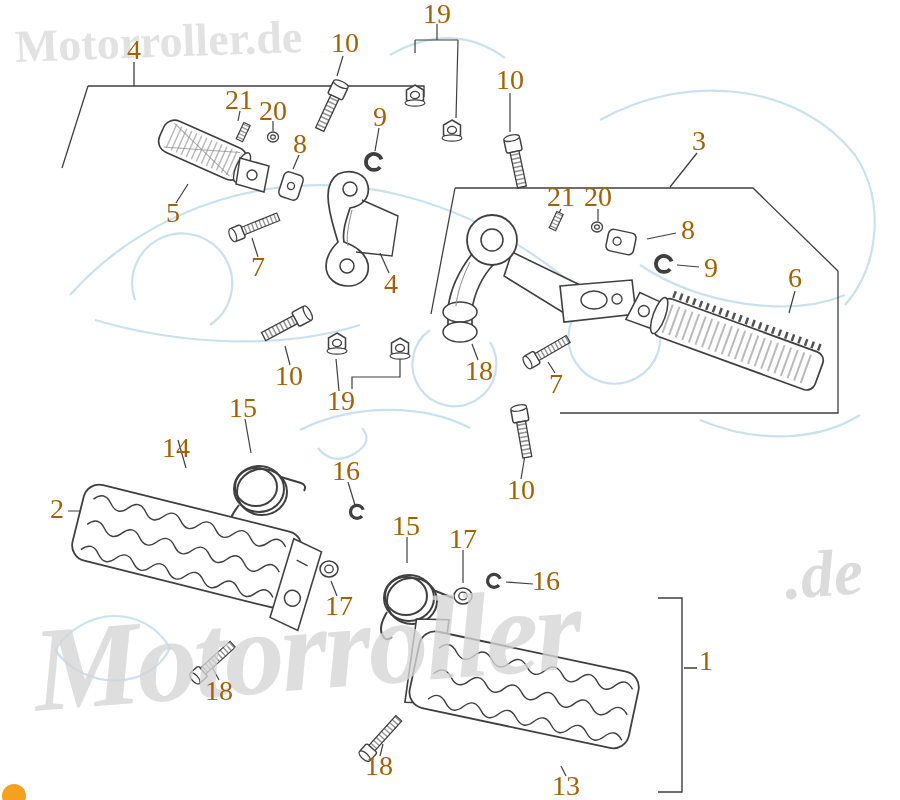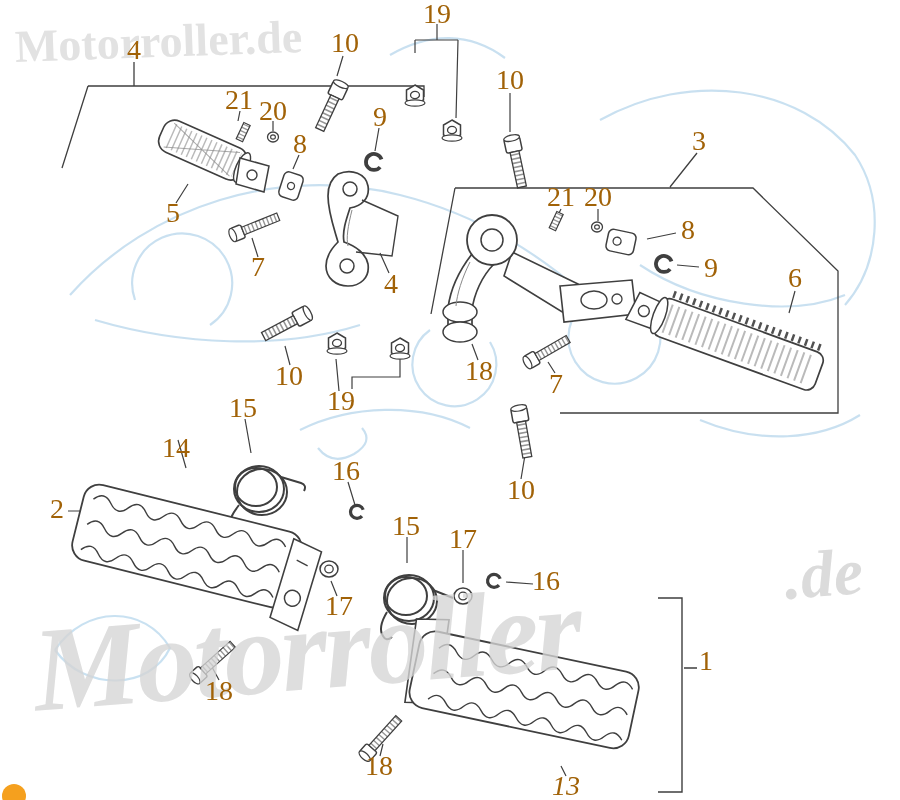--- a/index.html
+++ b/index.html
@@ -301,17 +301,17 @@
       <span class="part-label" style="left: 346px; top: 471px;">16</span>
       <span class="part-label" style="left: 521px; top: 490px;">10</span>
       <span class="part-label" style="left: 57px; top: 509px;">2</span>
       <span class="part-label" style="left: 406px; top: 526px;">15</span>
       <span class="part-label" style="left: 463px; top: 539px;">17</span>
       <span class="part-label" style="left: 546px; top: 581px;">16</span>
       <span class="part-label" style="left: 339px; top: 606px;">17</span>
       <span class="part-label" style="left: 219px; top: 691px;">18</span>
       <span class="part-label" style="left: 706px; top: 661px;">1</span>
       <span class="part-label" style="left: 379px; top: 766px;">18</span>
-      <span class="part-label" style="left: 566px; top: 786px; font-style: italic;">13</span>
+      <span class="part-label" style="left: 566px; top: 786px;">13</span>
     </div>
 
   <div class="orange-dot" style="background: rgb(245, 160, 30);"></div>
 </div>
 
 </body></html>

